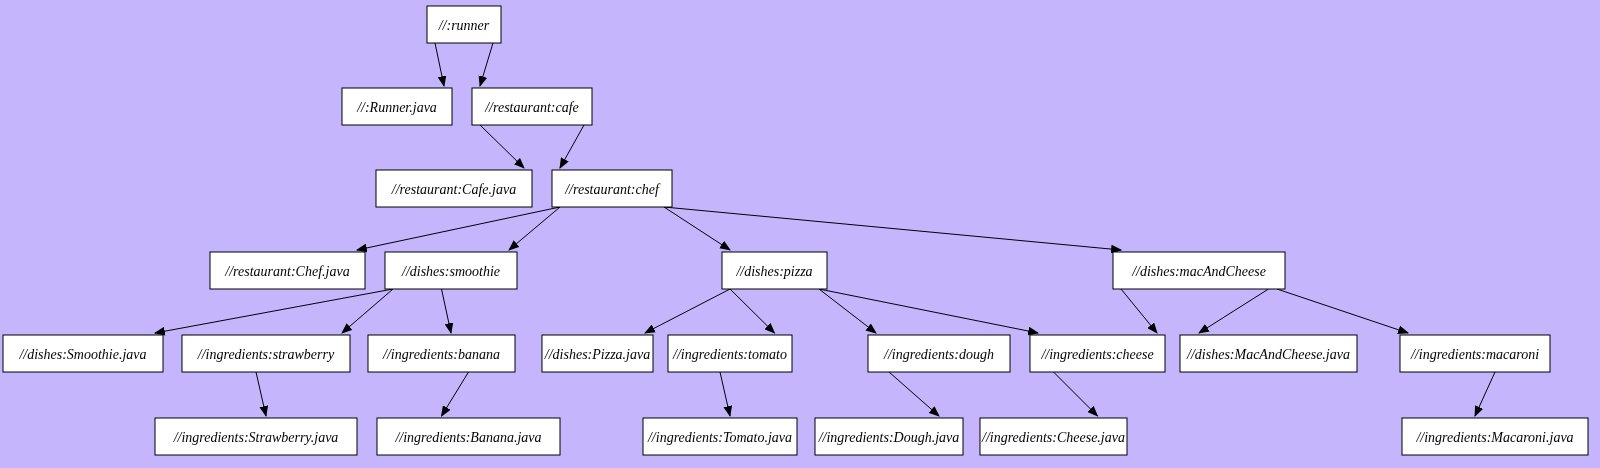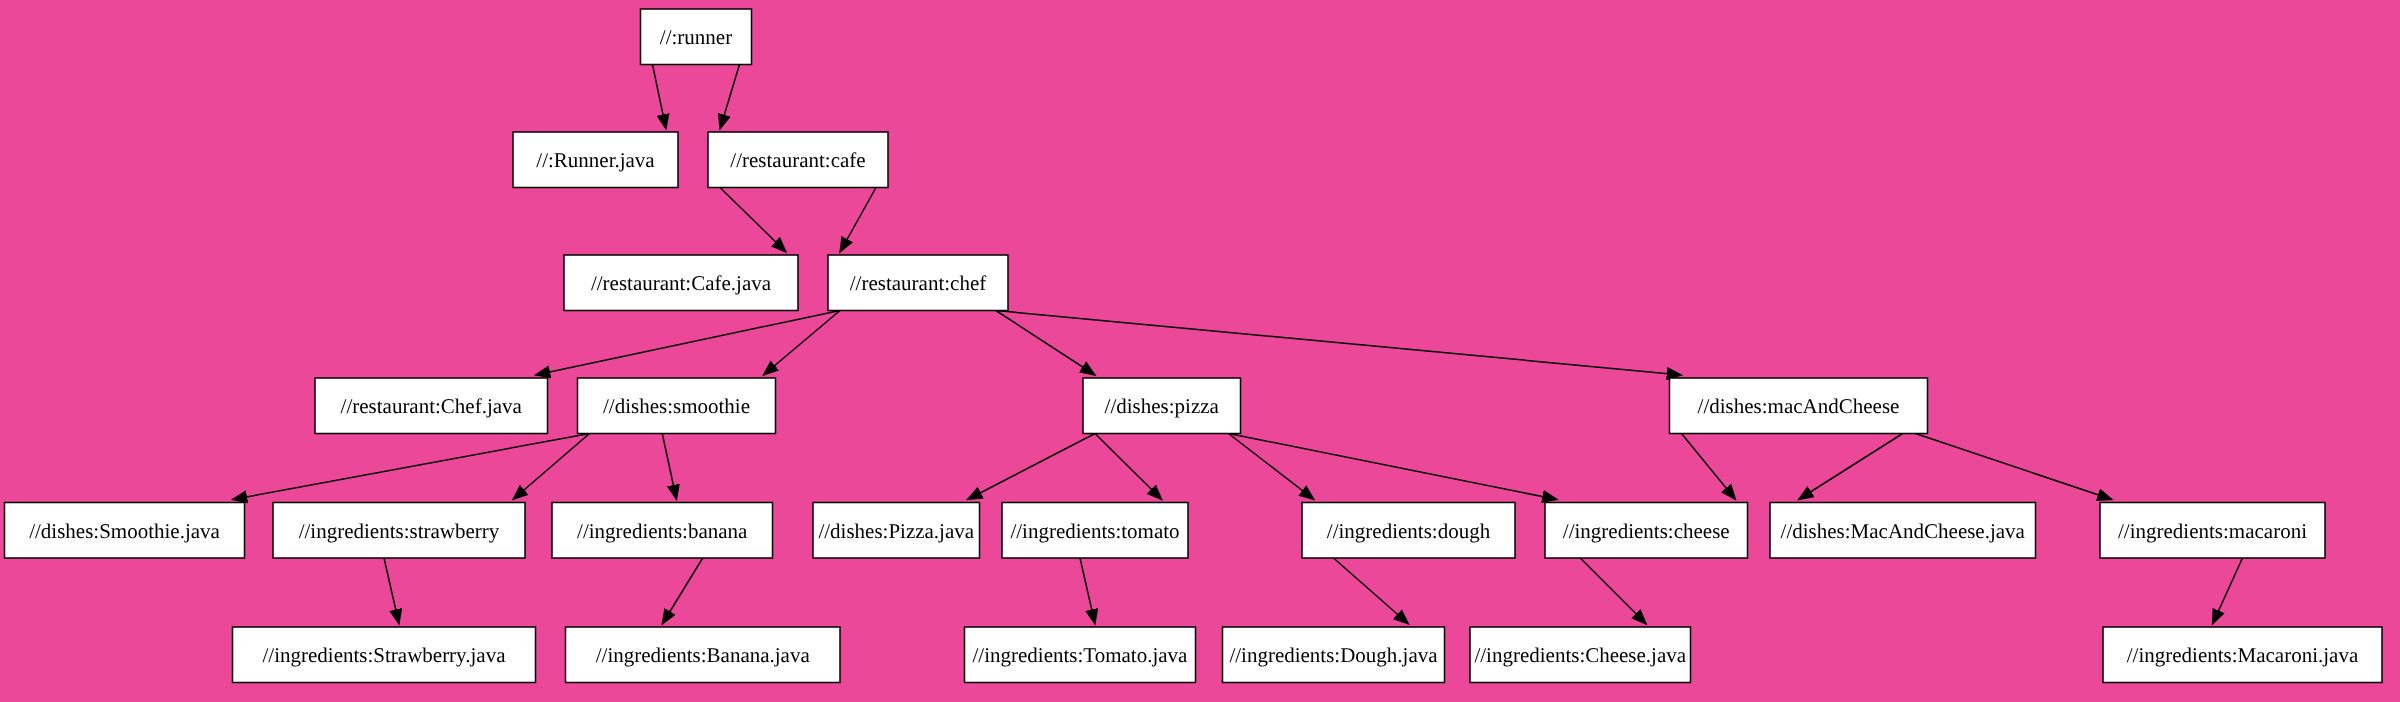--- a/index.html
+++ b/index.html
@@ -27,21 +27,21 @@
   }
   .edge {
     stroke: #000000;
     stroke-width: 1;
     fill: none;
   }
 </style>
 </head>
 <body>
 
-<div class="canvas" style="background: #ec4899;">
+<div class="canvas" style="background: #c4b5fd; font-style: italic;">
   <svg id="graph" width="1600" height="468" viewBox="0 0 1600 468" xmlns="http://www.w3.org/2000/svg">
     <defs>
       <marker id="arrow" viewBox="0 0 10 8" refX="9" refY="4" markerWidth="11" markerHeight="9" orient="auto">
         <path id="arrow-head" d="M0,0 L10,4 L0,8 z" fill="#000000"></path>
       </marker>
     </defs>
     <g id="edges">
         <line x1="435" y1="43" x2="444" y2="86" class="edge" stroke="#000000" marker-end="url(#arrow)"></line>
         <line x1="493" y1="43" x2="480" y2="86" class="edge" stroke="#000000" marker-end="url(#arrow)"></line>
         <line x1="480" y1="125" x2="524" y2="168" class="edge" stroke="#000000" marker-end="url(#arrow)"></line>

